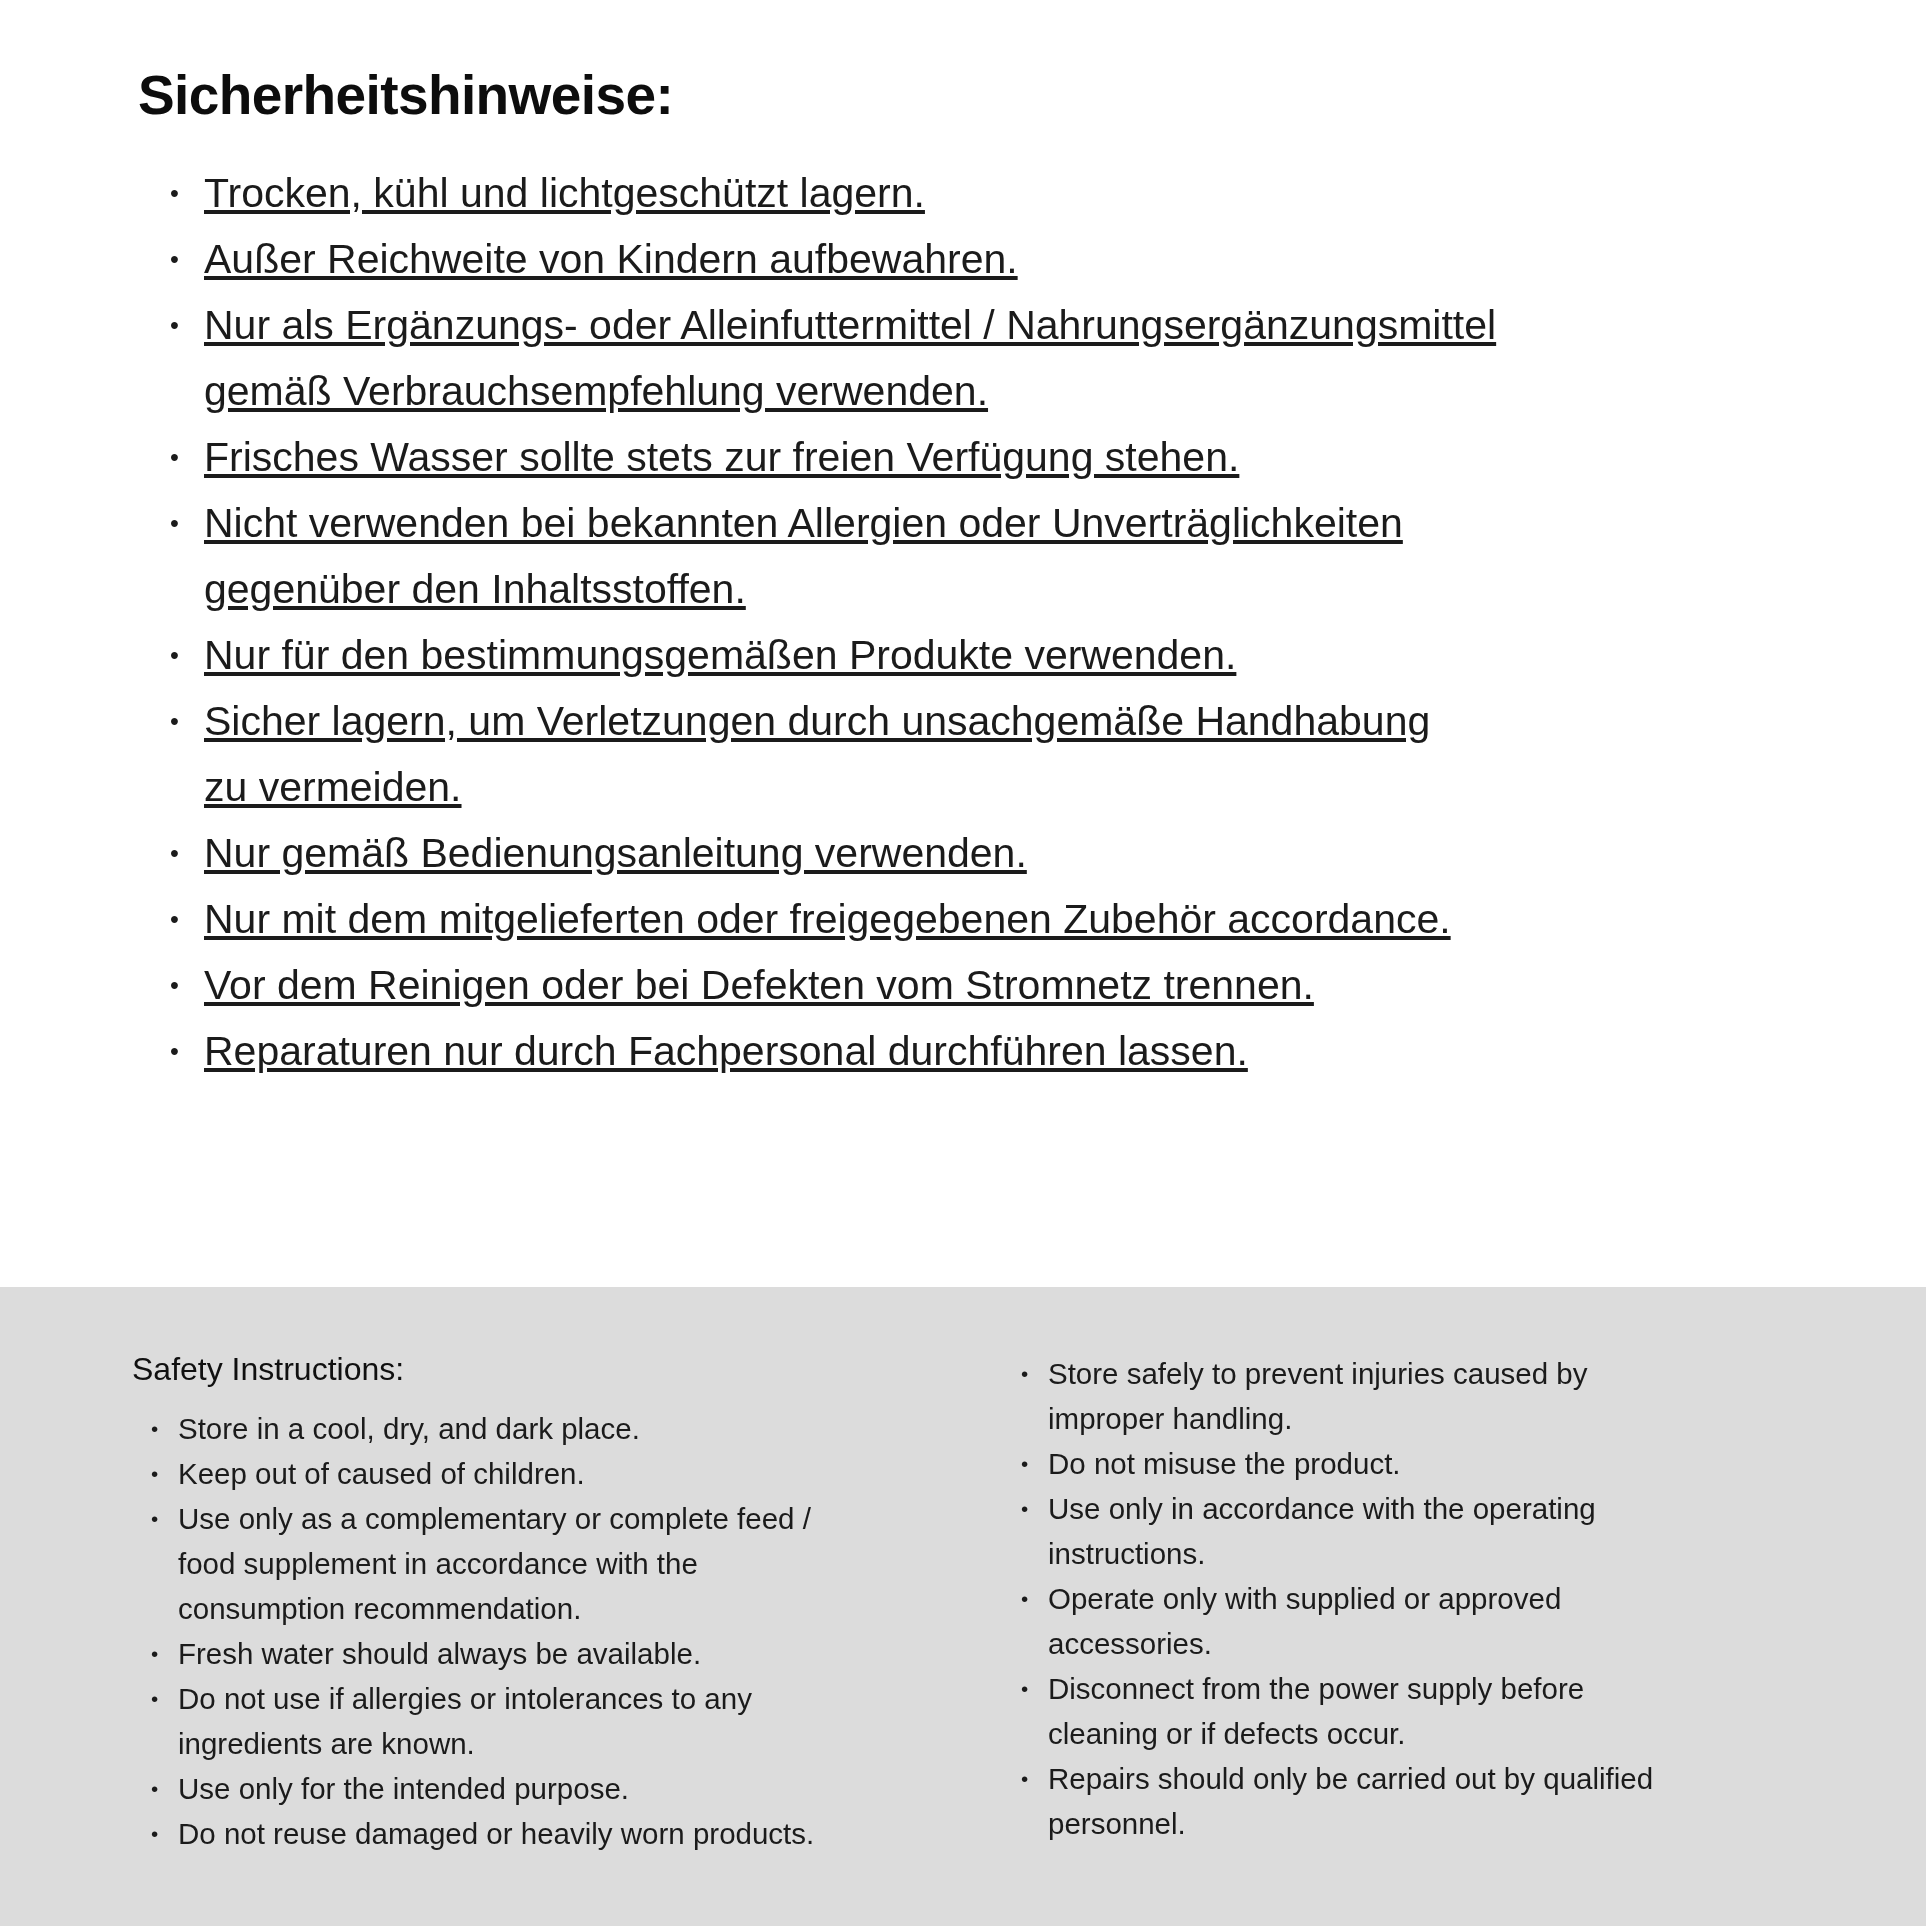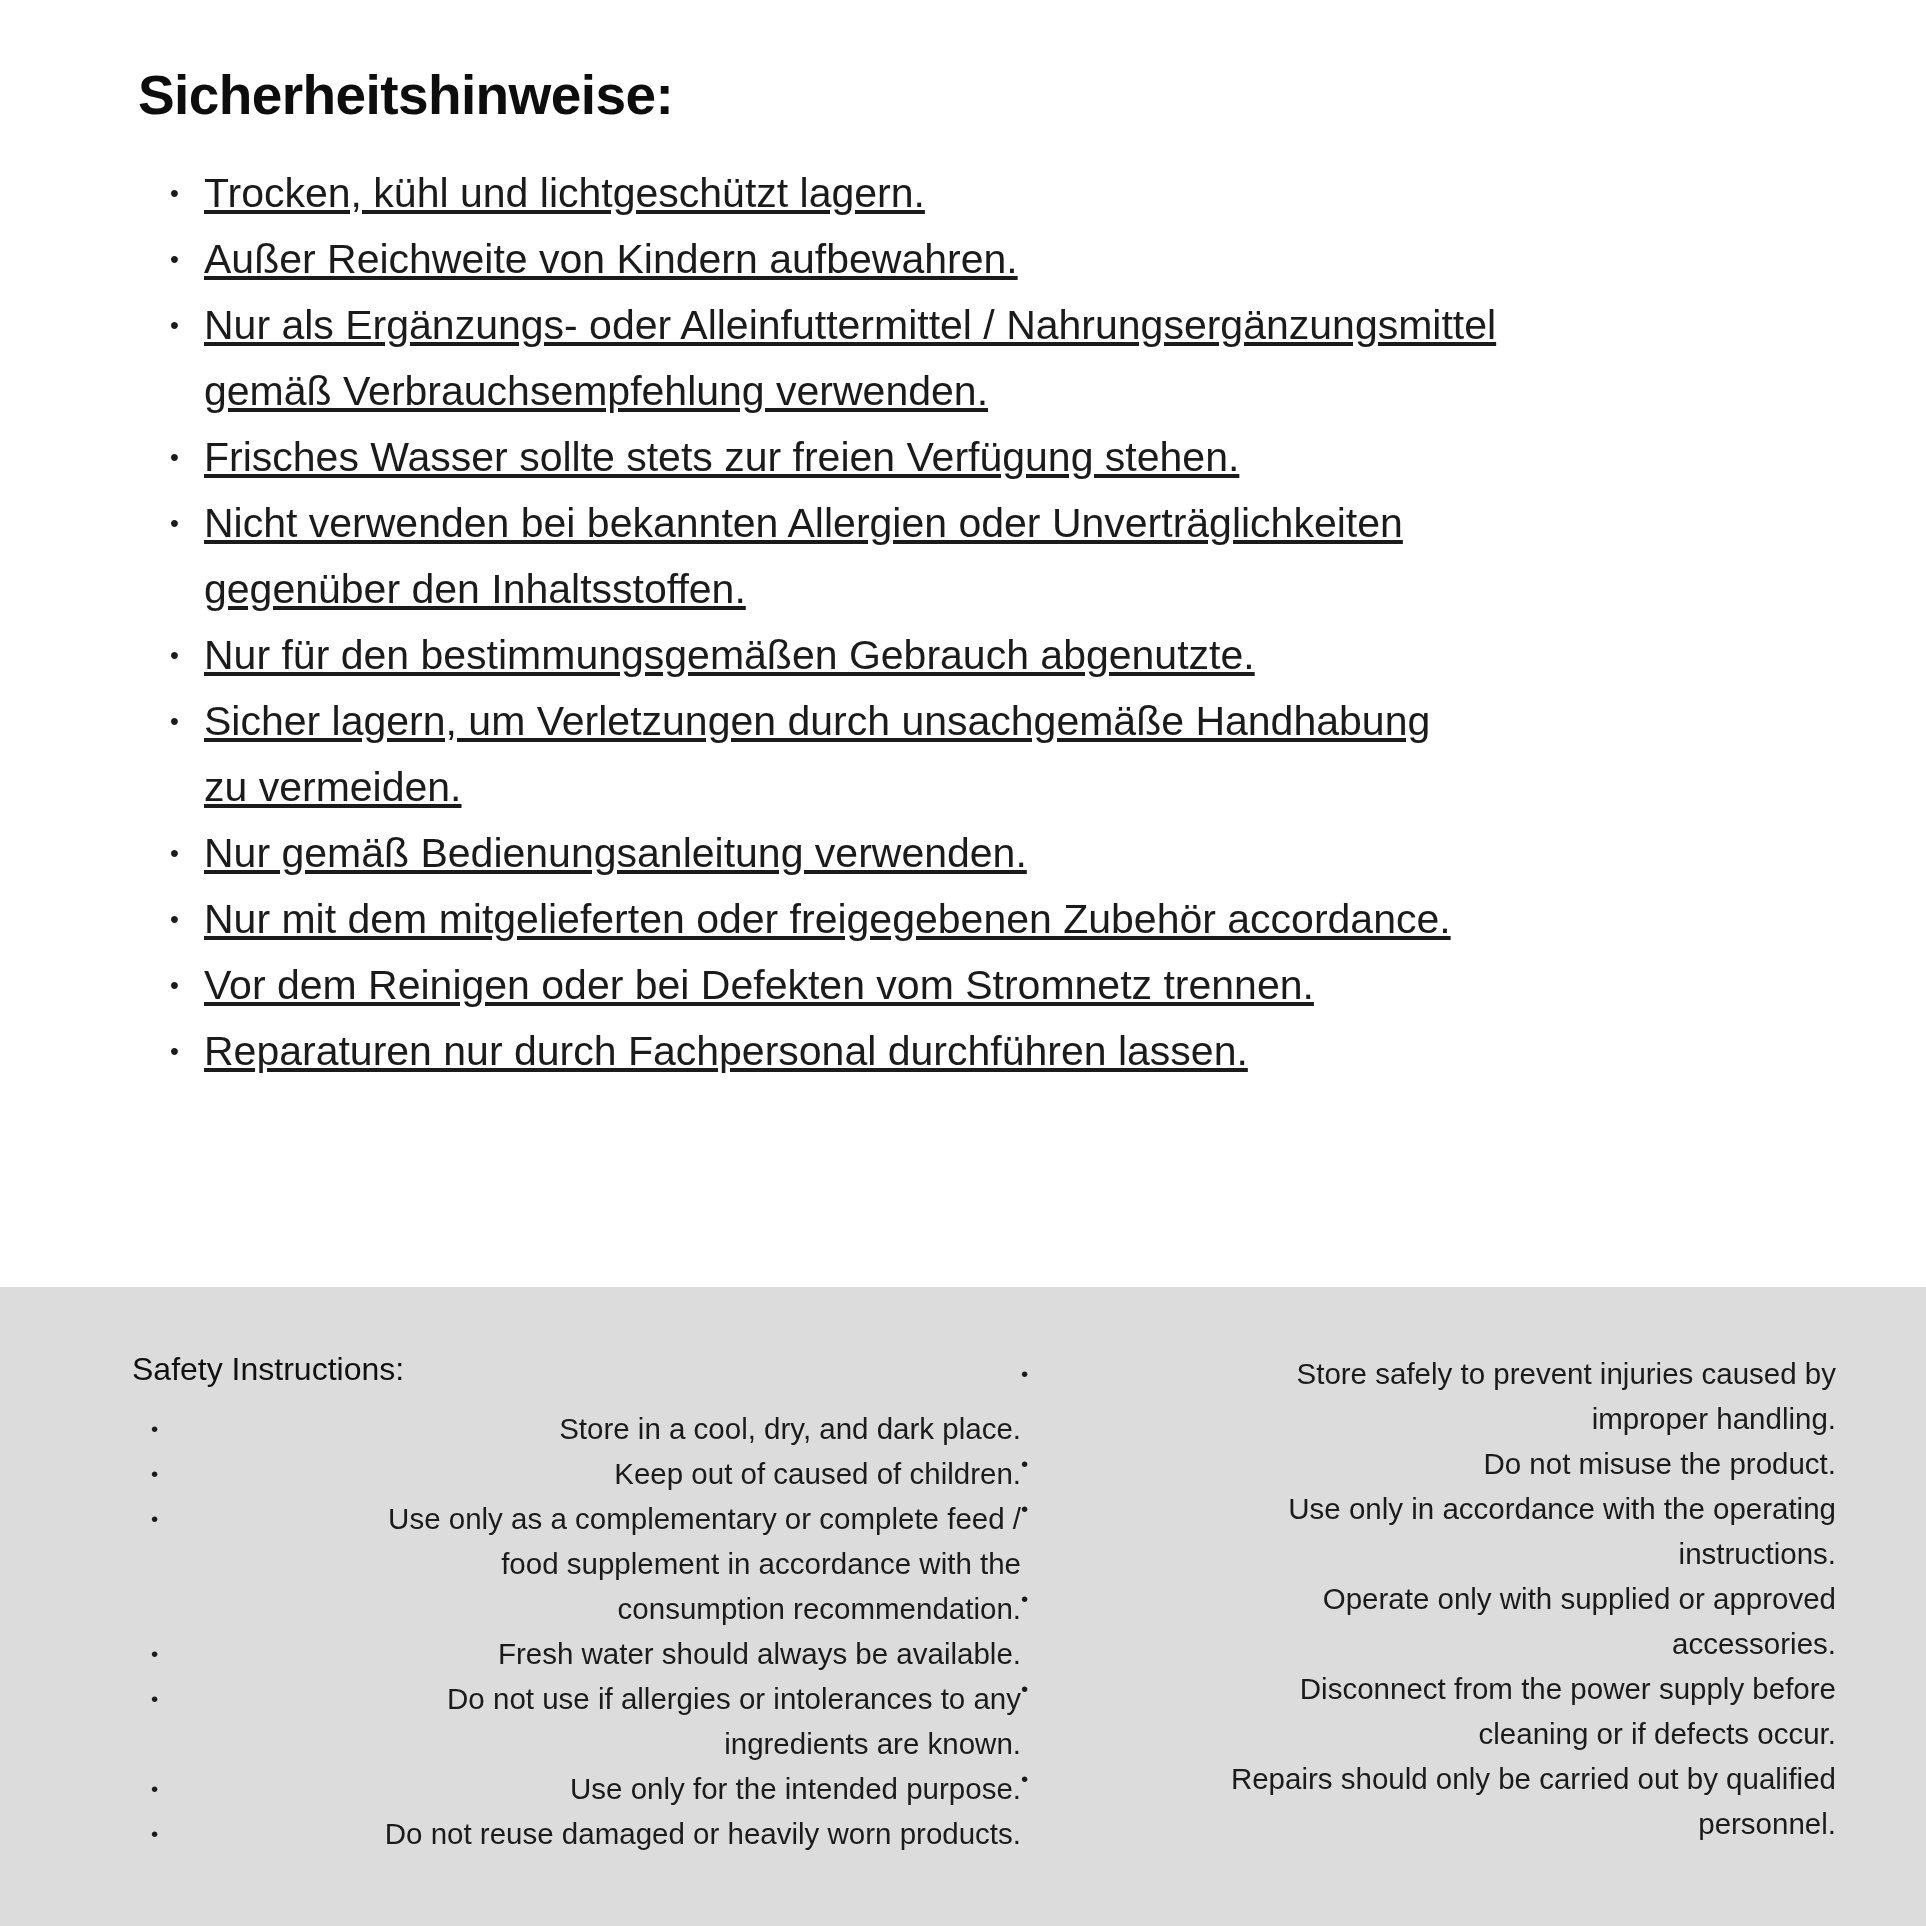--- a/index.html
+++ b/index.html
@@ -45,21 +45,21 @@
     display: flex; align-items: flex-start;
   }
   .en-left { flex: 0 0 889px; width: 889px; }
   .en-right { flex: 1 1 auto; }
   .en-title {
     margin: 0 0 18px 0;
     font-size: 32px; font-weight: 400; color: #101010;
   }
   .en-list {
     list-style: none; margin: 0; padding: 0;
-    font-size: 29.5px; line-height: 45px; color: #1b1b1b; text-align: right;
+    font-size: 29.5px; line-height: 45px; color: #1b1b1b;
   }
   .en-left .en-list { margin-left: 19px; }
   .en-list li {
     position: relative; padding-left: 27px;
     white-space: pre-line;
   }
   .en-list li::before {
     content: "\2022";
     position: absolute; left: 0; top: 0;
     font-size: 0.7em; line-height: 45px;
@@ -74,21 +74,21 @@
   <section class="de-section">
     <h1 class="de-title">Sicherheitshinweise:</h1>
     <ul class="de-list">
       <li>Trocken, kühl und lichtgeschützt lagern.</li>
       <li>Außer Reichweite von Kindern aufbewahren.</li>
       <li>Nur als Ergänzungs- oder Alleinfuttermittel / Nahrungsergänzungsmittel
 gemäß Verbrauchsempfehlung verwenden.</li>
       <li>Frisches Wasser sollte stets zur freien Verfügung stehen.</li>
       <li>Nicht verwenden bei bekannten Allergien oder Unverträglichkeiten
 gegenüber den Inhaltsstoffen.</li>
-      <li>Nur für den bestimmungsgemäßen Gebrauch abgenutzte.</li>
+      <li>Nur für den bestimmungsgemäßen Produkte verwenden.</li>
       <li>Sicher lagern, um Verletzungen durch unsachgemäße Handhabung
 zu vermeiden.</li>
       <li>Nur gemäß Bedienungsanleitung verwenden.</li>
       <li>Nur mit dem mitgelieferten oder freigegebenen Zubehör accordance.</li>
       <li>Vor dem Reinigen oder bei Defekten vom Stromnetz trennen.</li>
       <li>Reparaturen nur durch Fachpersonal durchführen lassen.</li>
     </ul>
   </section>
 
   <section class="en-section">

